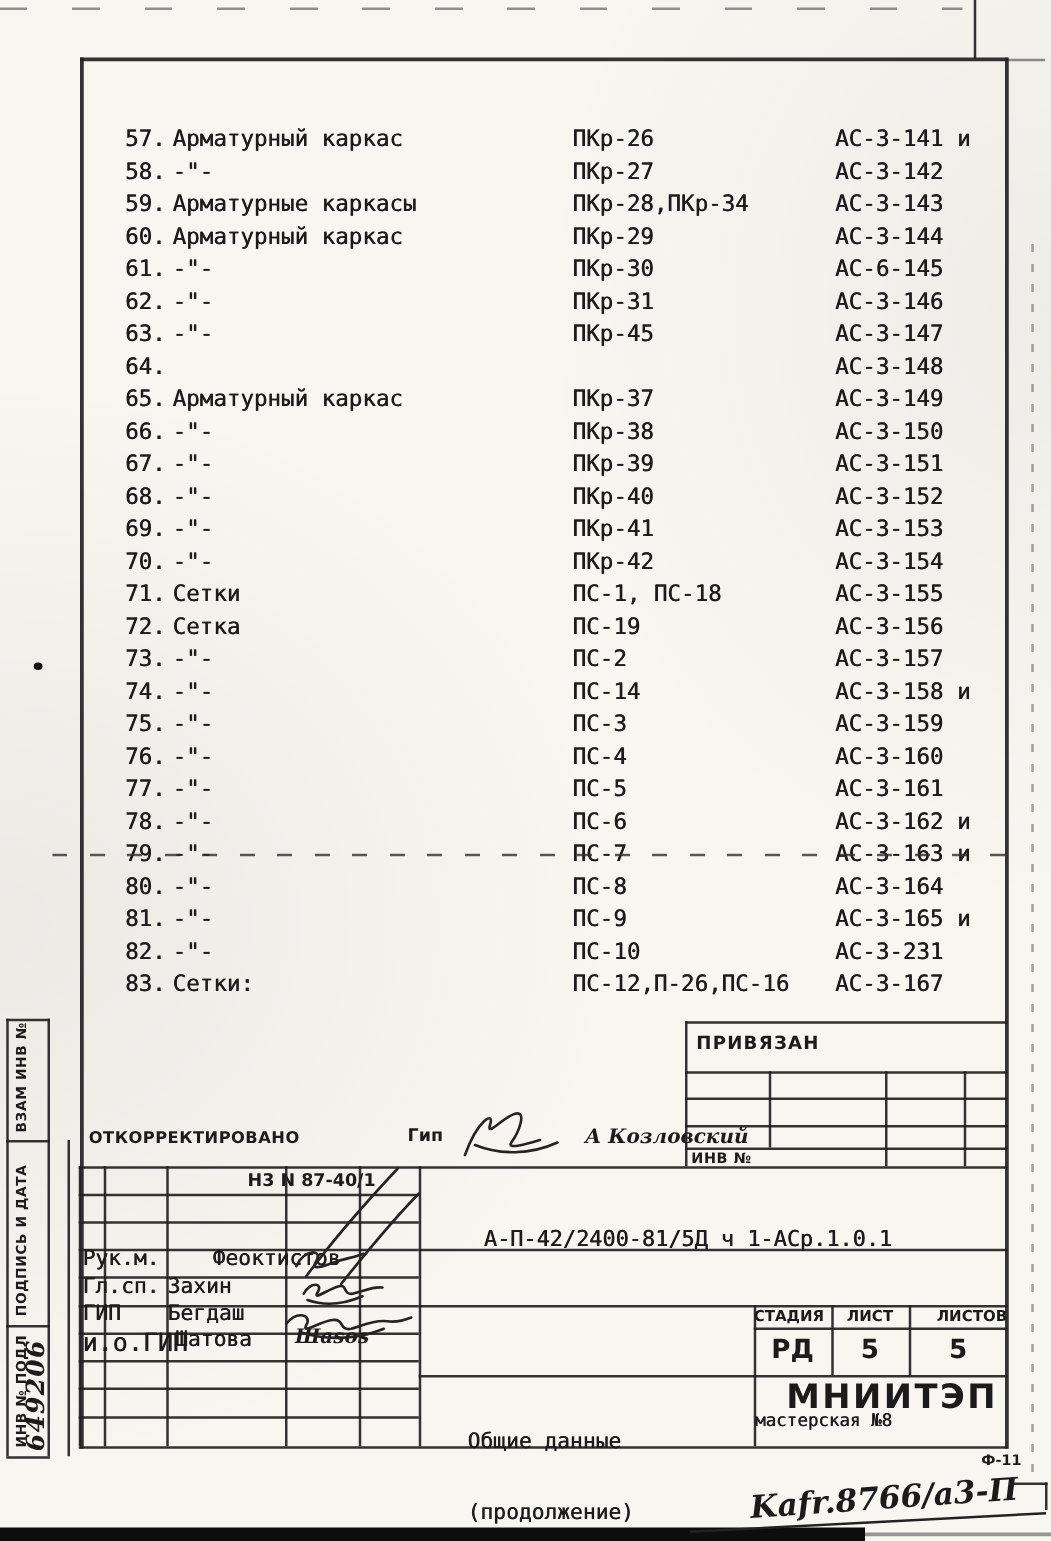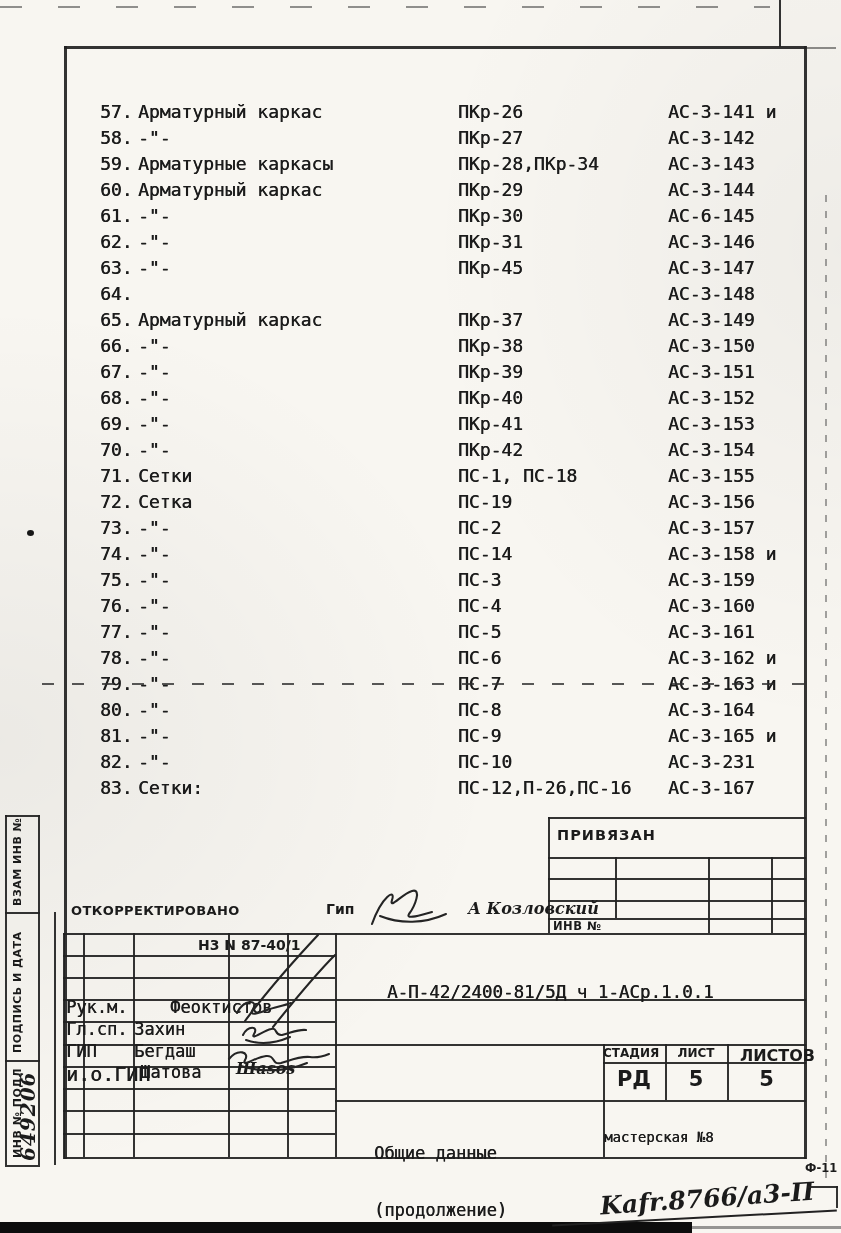--- a/index.html
+++ b/index.html
@@ -293,31 +293,32 @@
   <svg style="left:215px;top:925px;" width="130" height="160" viewBox="0 0 130 160">
     <path d="M22,88 c6,-14 22,-14 16,-4 c-5,8 6,4 14,1 c8,-3 16,-4 24,-7"></path>
     <path d="M30,96 C55,62 88,26 103,10"></path>
     <path d="M58,102 C82,72 106,44 120,30"></path>
     <path d="M28,110 c5,-10 16,-9 11,-1 c-4,7 9,-3 17,-5 c7,-2 3,7 11,6 c9,-2 16,-6 24,-5 m-60,10 c14,5 30,3 44,-3"></path>
     <path d="M14,134 c9,-11 21,-7 16,1 c-4,8 11,-3 21,-4 c10,-1 5,9 15,7 c10,-3 19,-7 29,-6 c7,1 14,-1 19,-3 m-88,12 c22,7 47,5 66,-3"></path>
   </svg>
 
   <span class="abs hand" style="left:603px;top:1046px;width:38px;text-align:left;font-size:12px;">СТАДИЯ</span>
   <span class="abs hand" style="left:665px;top:1046px;width:62px;text-align:center;font-size:12px;">ЛИСТ</span>
-  <span class="abs hand" style="left:727px;top:1046px;width:101px;text-align:center;font-size:16px;">ЛИСТОВ</span>
+  <span class="abs hand" style="left:727px;top:1046px;width:101px;text-align:center;font-size:12px;">ЛИСТОВ</span>
   <span class="abs hand" style="left:603px;top:1067px;width:62px;text-align:center;font-size:21px;">РД</span>
   <span class="abs hand" style="left:665px;top:1067px;width:62px;text-align:center;font-size:21px;">5</span>
   <span class="abs hand" style="left:727px;top:1067px;width:79px;text-align:center;font-size:21px;">5</span>
 
   <div class="abs typed" style="left:374px;top:1106px;font-size:17px;line-height:19px;">
     <div>Общие данные</div>
     <div>(продолжение)</div>
   </div>
+  <span class="abs hand" style="left:629px;top:1102px;font-size:27px;letter-spacing:2px;">МНИИТЭП</span>
   <span class="abs typed" style="left:604px;top:1129px;font-size:14px;">мастерская №8</span>
-  <span class="abs hand" style="left:805px;top:1161px;font-size:11.5px;">Ф-11</span>
+  <span class="abs hand" style="left:785px;top:1161px;font-size:11.5px;">Ф-11</span>
 
   <div class="vl" style="left:5px;top:815px;height:350px;"></div>
   <div class="vl" style="left:38px;top:815px;height:350px;"></div>
   <div class="hl" style="left:5px;top:815px;width:35px;"></div>
   <div class="hl" style="left:5px;top:912px;width:35px;"></div>
   <div class="hl" style="left:5px;top:1060px;width:35px;"></div>
   <div class="hl" style="left:5px;top:1165px;width:35px;"></div>
   <div class="vl" style="left:54px;top:912px;height:253px;"></div>
   <div class="vtext hand" style="left:11px;top:906px;font-size:11px;letter-spacing:.5px;">ВЗАМ ИНВ №</div>
   <div class="vtext hand" style="left:11px;top:1053px;font-size:11px;letter-spacing:.5px;">ПОДПИСЬ И ДАТА</div>

